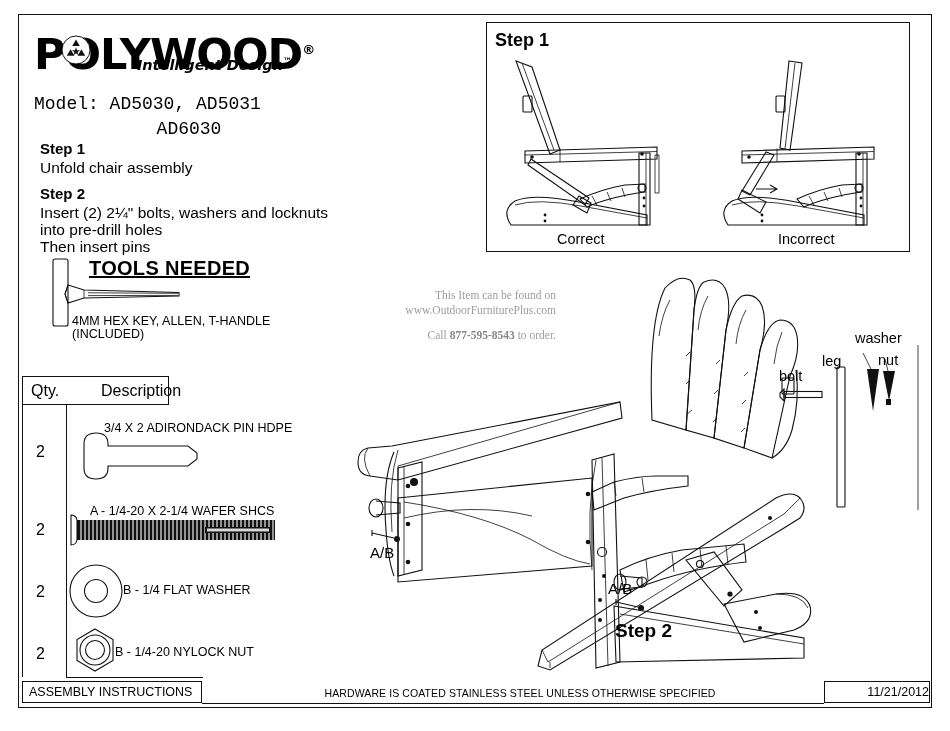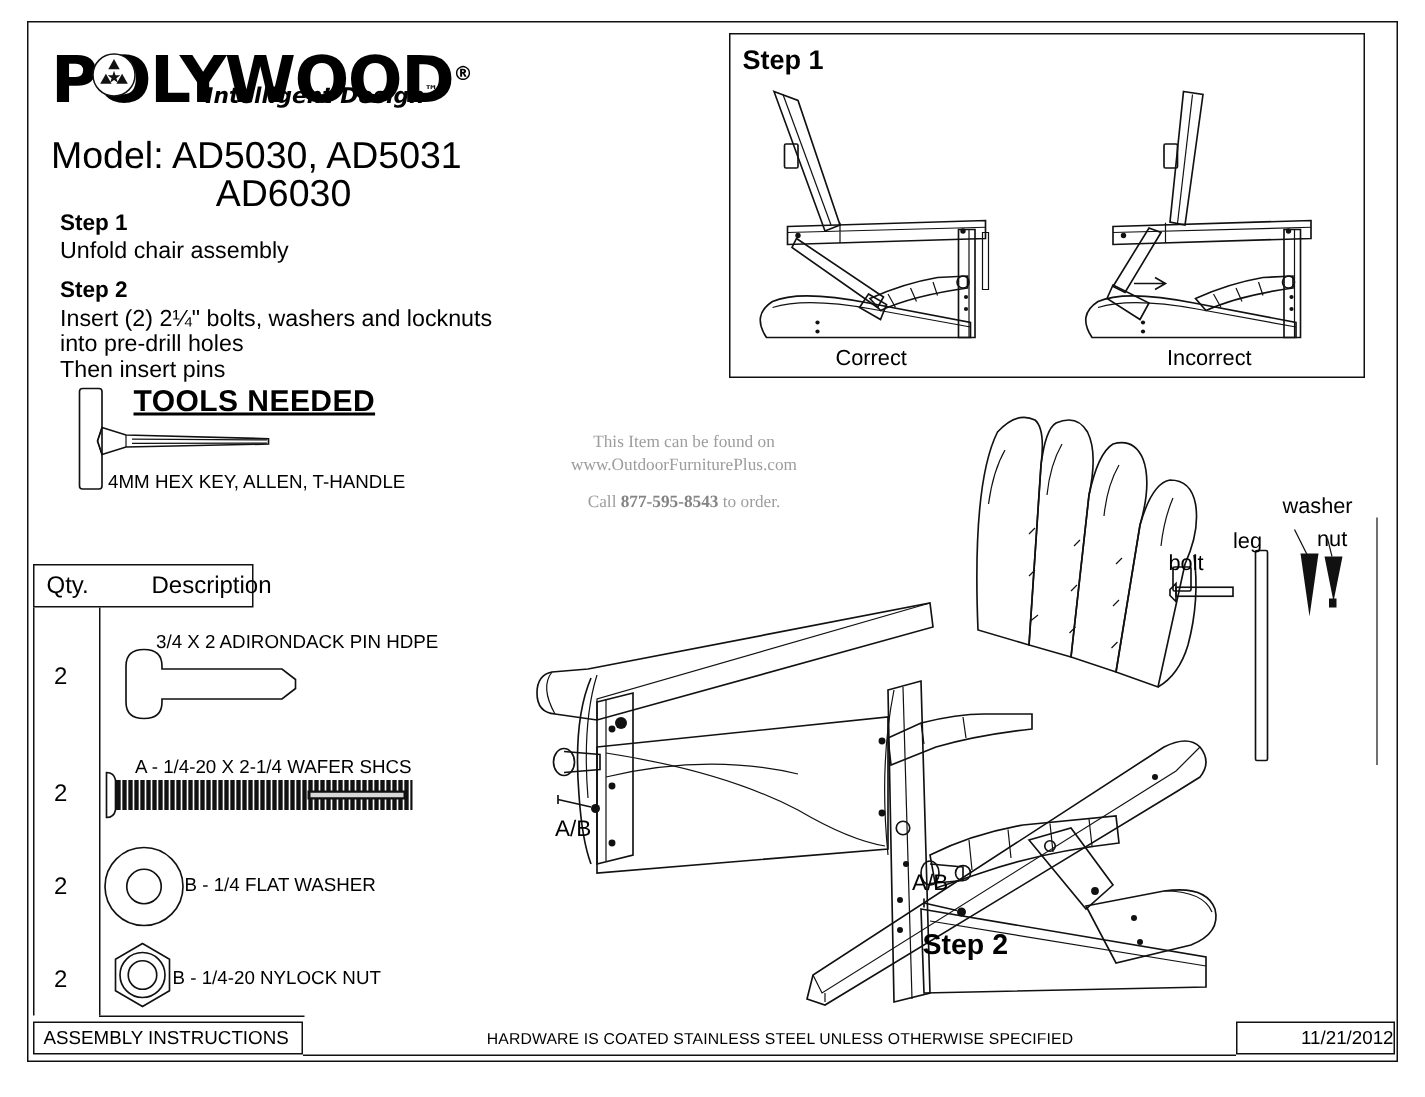--- a/index.html
+++ b/index.html
@@ -13,21 +13,21 @@
 
   
   #logo-wrap{position:absolute;left:34px;top:28px;width:260px;height:62px;}
   #logo-text{font-family:"DejaVu Sans",sans-serif;font-weight:bold;font-size:43px;letter-spacing:-1px;line-height:44px;white-space:nowrap;}
   #logo-reg{font-size:13px;vertical-align:super;font-weight:bold;}
   #logo-tag{position:absolute;right:2px;top:28px;font-family:"DejaVu Sans",sans-serif;font-style:italic;font-weight:bold;font-size:14.5px;white-space:nowrap;margin-left:10px;}
   #logo-tm{font-size:9px;vertical-align:super;}
   
   #recycle{position:absolute;left:27px;top:7px;width:30px;height:30px;}
 
-  #model{position:absolute;left:34px;top:92px;width:280px;text-align:left;font-size:25px;line-height:25px;}
+  #model{position:absolute;left:34px;top:92px;width:280px;text-align:left;font-size:18px;line-height:25px;font-family:Liberation Mono, monospace;}
   #model .l2{display:block;text-align:center;padding-left:30px;}
 
   
   #instr{position:absolute;left:40px;top:140px;width:300px;}
   #instr .hd{font-weight:bold;font-size:15px;margin:0 0 2px 0;}
   #instr .bd{font-size:15.5px;line-height:17px;margin:0 0 9px 0;}
   #instr .bd.tight{margin-bottom:0;}
 
   
   #tools-title{position:absolute;left:89px;top:257px;font-size:20px;font-weight:bold;text-decoration:underline;letter-spacing:.3px;}
@@ -45,21 +45,21 @@
   .row-lbl{position:absolute;font-size:12.5px;white-space:nowrap;}
   .row-art{position:absolute;}
 
   
   #step1box{left:486px;top:22px;width:424px;height:230px;}
   #step1lbl{position:absolute;left:495px;top:30px;font-size:18px;font-weight:bold;}
   #cap-correct{position:absolute;left:557px;top:231px;font-size:14.5px;}
   #cap-incorrect{position:absolute;left:778px;top:231px;font-size:14.5px;}
 
   
-  #wm{position:absolute;left:356px;top:288px;width:200px;text-align:center;color:#8c8c8c;font-family:"Liberation Serif",serif;font-size:11.5px;line-height:15px;opacity:.85;}
+  #wm{position:absolute;left:356px;top:288px;width:200px;text-align:right;color:#8c8c8c;font-family:"Liberation Serif",serif;font-size:11.5px;line-height:15px;opacity:.85;}
   #wm .ln2{margin-top:10px;}
   #wm b{font-weight:bold;color:#6f6f6f;}
 
   
   .hw-lbl{position:absolute;font-size:14.5px;}
   #lbl-bolt{left:779px;top:368px;}
   #lbl-leg{left:822px;top:353px;}
   #lbl-washer{left:855px;top:330px;}
   #lbl-nut{left:878px;top:352px;}
 
@@ -122,20 +122,21 @@
 
   <div id="tools-title">TOOLS NEEDED</div>
   <svg id="tools-svg" width="170" height="70" viewBox="0 0 170 70">
     <rect class="ln" x="9" y="1" width="15" height="67" rx="2"></rect>
     <path class="ln" d="M24 27 L40 32 L135 34.5 L135 38 L40 40 L24 45 L21 36 Z"></path>
     <path class="ln-t" d="M40 32 L40 40 M24 27 L21 36 L24 45"></path>
     <path class="ln-t" d="M44 34.8 L134 35.3 M44 37.6 L134 37.4"></path>
   </svg>
   <div id="tools-cap">
     <div>4MM HEX KEY, ALLEN, T-HANDLE</div>
+    <div>(INCLUDED)</div>
   </div>
 
   <div id="tbl-head">
     <span class="qty">Qty.</span>
     <span class="desc">Description</span>
   </div>
   <div id="tbl-left"></div>
   <div id="tbl-vline"></div>
   <div id="tbl-bot"></div>
 

